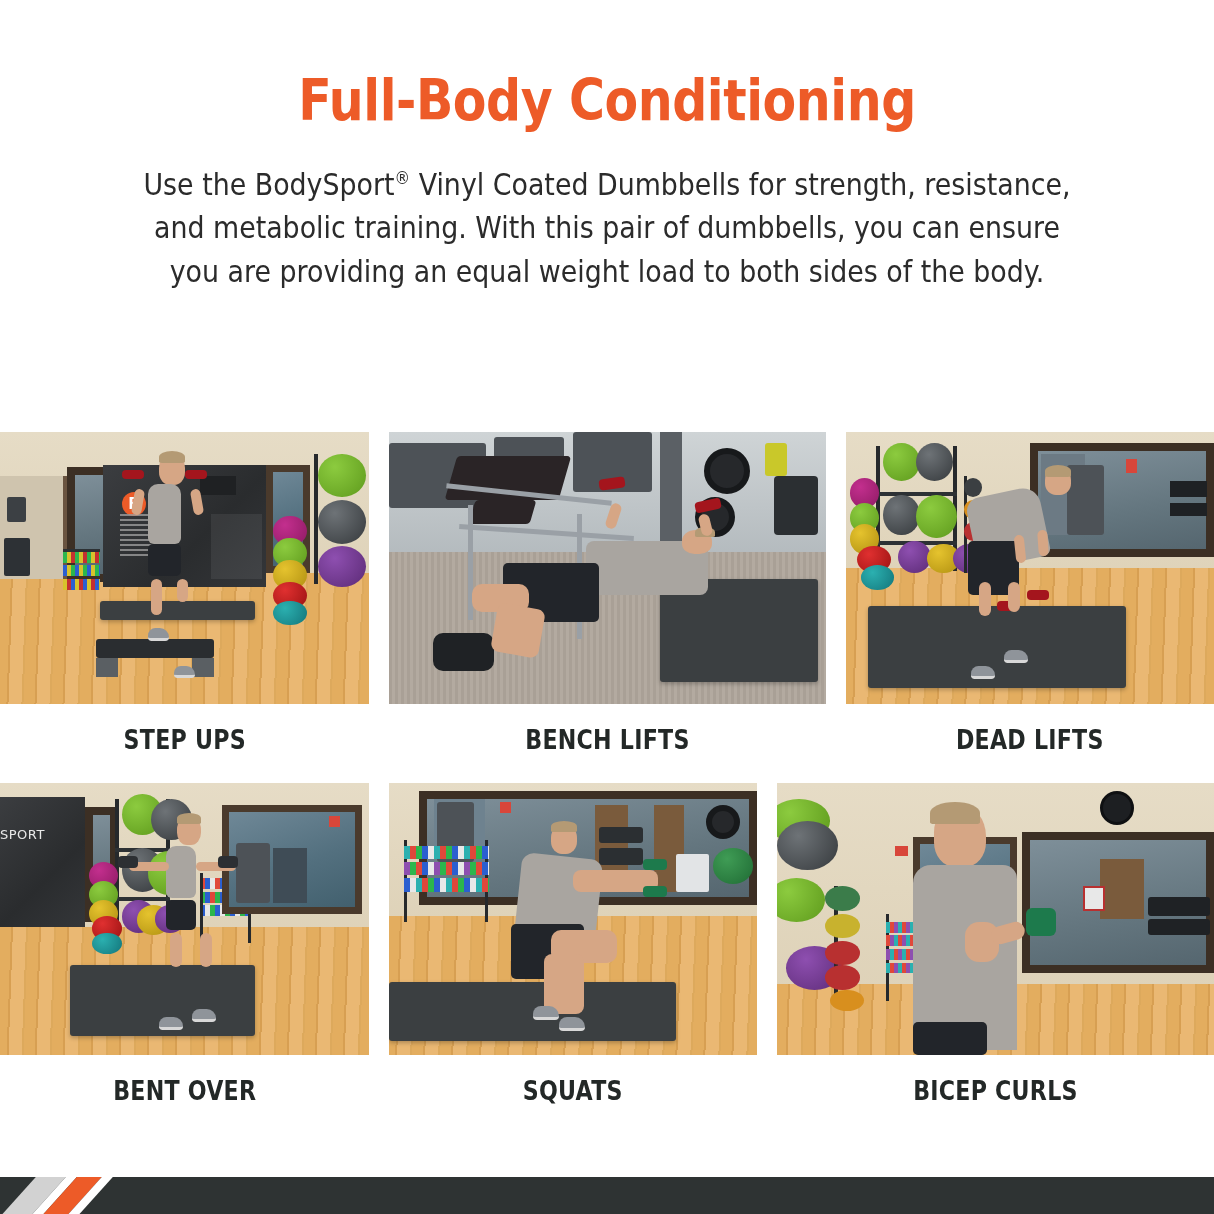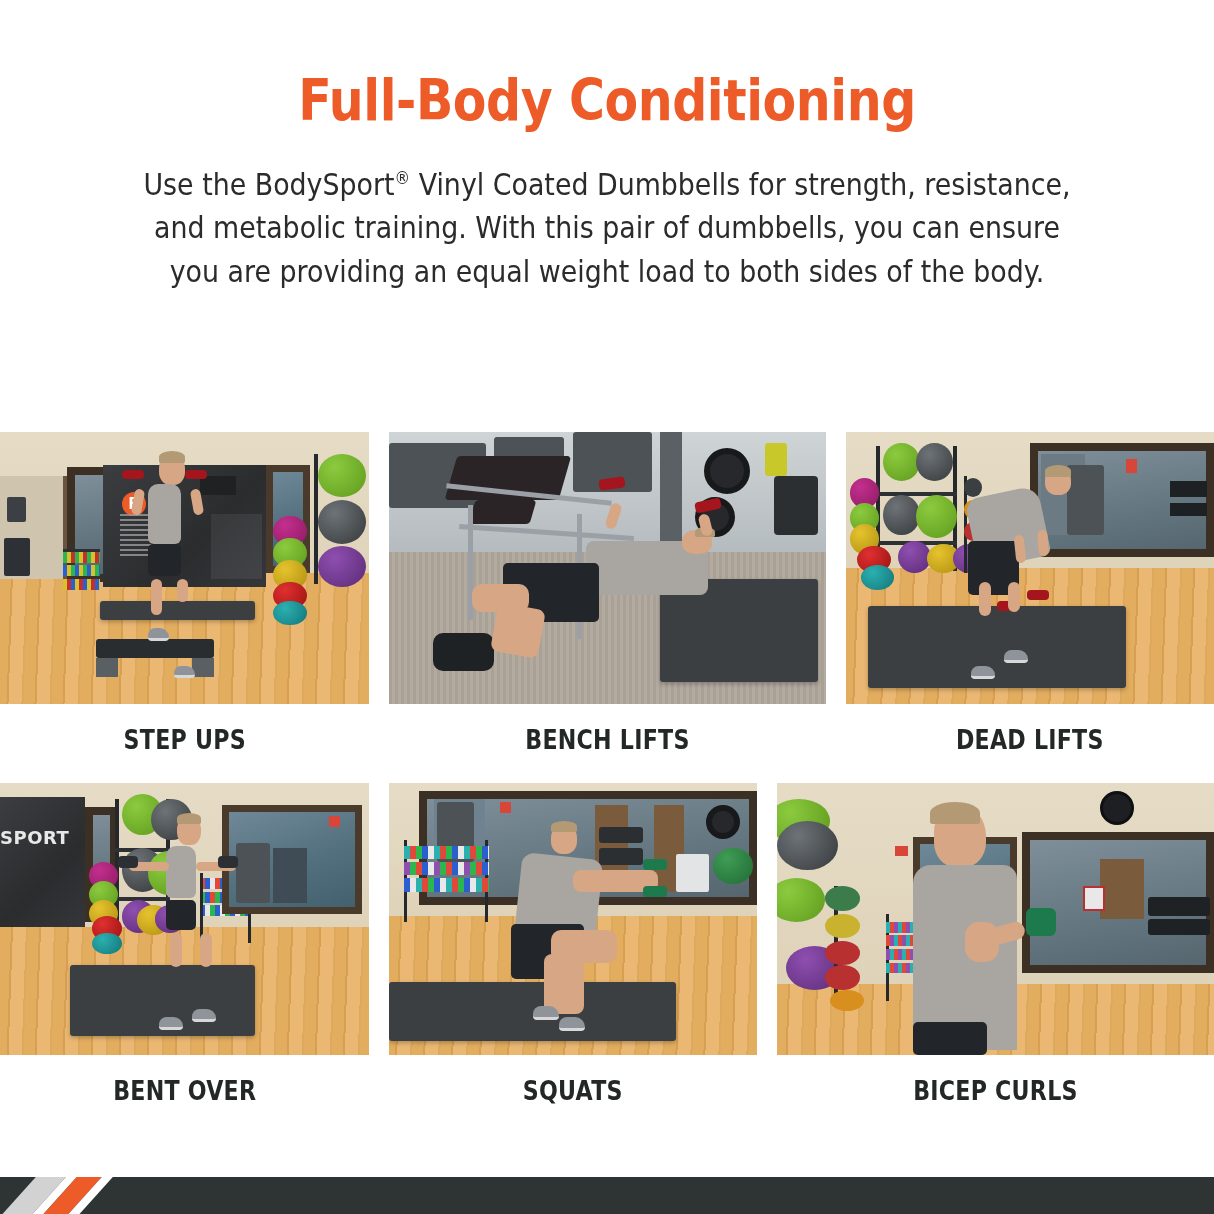--- a/index.html
+++ b/index.html
@@ -327,21 +327,21 @@
 
   <div class="row">
 
     <div class="cell">
       <div class="photo">
         <div class="lay wall"></div>
         <div class="lay baseboard" style="top:53%;"></div>
         <div class="lay floor-wood" style="height:47%;"></div>
 
         <div class="lay banner" style="left:0;top:5%;width:23%;height:48%;"></div>
-        <div class="lay" style="left:0;top:16%;color:#e8e8e8;font-family:'DejaVu Sans',sans-serif;font-weight:bold;font-size:18px;letter-spacing:.5px;"><span>SPORT</span></div>
+        <div class="lay" style="left:0;top:16%;color:#e8e8e8;font-family:'DejaVu Sans',sans-serif;font-weight:normal;font-size:13px;letter-spacing:.5px;"><span>SPORT</span></div>
         <div class="lay mirror" style="left:23%;top:9%;width:9%;height:42%;"></div>
 
         <div class="lay rack-post" style="left:31%;top:6%;width:4px;height:47%;"></div>
         <div class="lay rack-post" style="left:45%;top:6%;width:4px;height:47%;"></div>
         <div class="lay rack-bar" style="left:31%;top:24%;width:15%;height:4px;"></div>
         <div class="lay rack-bar" style="left:31%;top:42%;width:15%;height:4px;"></div>
         <div class="lay ball" style="left:33%;top:4%;width:11%;height:15%;background:radial-gradient(circle at 35% 30%,#8ccb3f,#5e9a1c);"></div>
         <div class="lay ball" style="left:41%;top:6%;width:11%;height:15%;background:radial-gradient(circle at 35% 30%,#6e7377,#35393c);"></div>
         <div class="lay ball" style="left:33%;top:24%;width:11%;height:16%;background:radial-gradient(circle at 35% 30%,#6e7377,#35393c);"></div>
         <div class="lay ball" style="left:40%;top:25%;width:11%;height:16%;background:radial-gradient(circle at 35% 30%,#8ccb3f,#5e9a1c);"></div>

